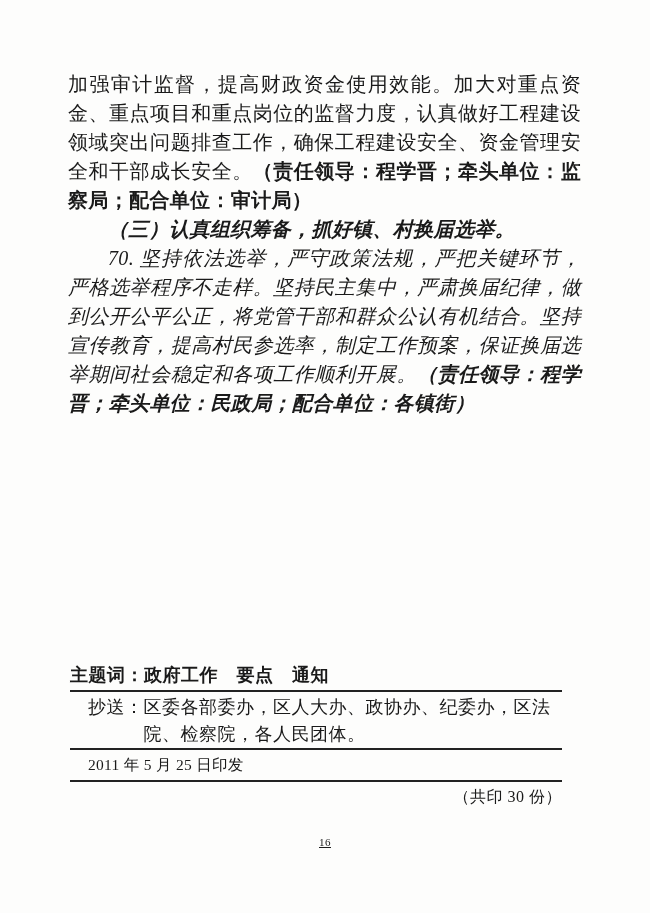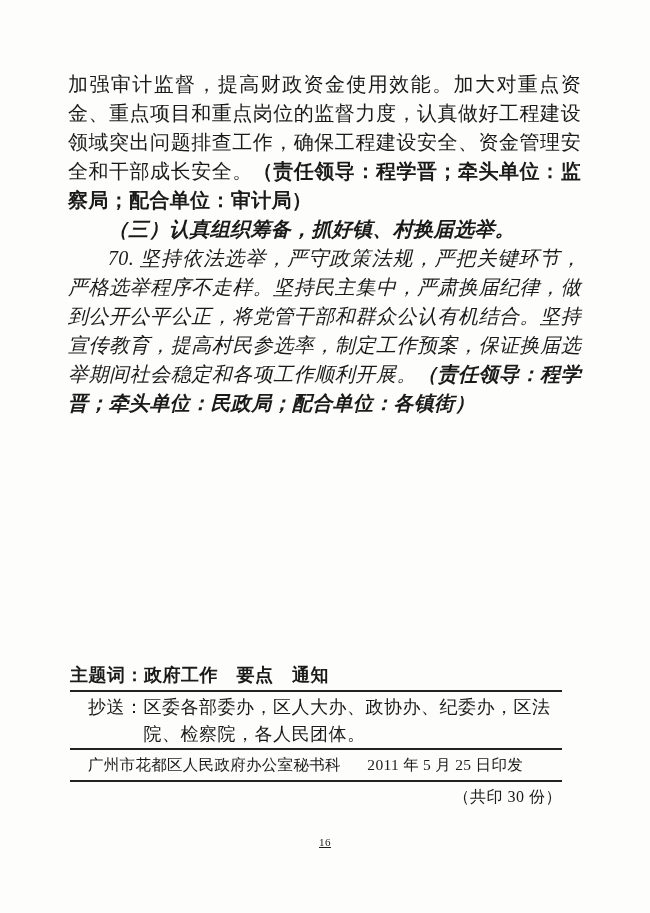--- a/index.html
+++ b/index.html
@@ -113,21 +113,20 @@
       <span class="cc-label">抄送：</span>
       <div class="cc-content">
         <div>区委各部委办，区人大办、政协办、纪委办，区法</div>
         <div>院、检察院，各人民团体。</div>
       </div>
     </div>
 
     <div class="rule"></div>
 
     <div class="issuer-row">
-      <span>广州市花都区人民政府办公室秘书科</span>
       <span class="print-date">2011 年 5 月 25 日印发</span>
     </div>
 
     <div class="rule"></div>
 
     <div class="copies-row">
       <span>（共印 30 份）</span>
     </div>
 
   </div>

